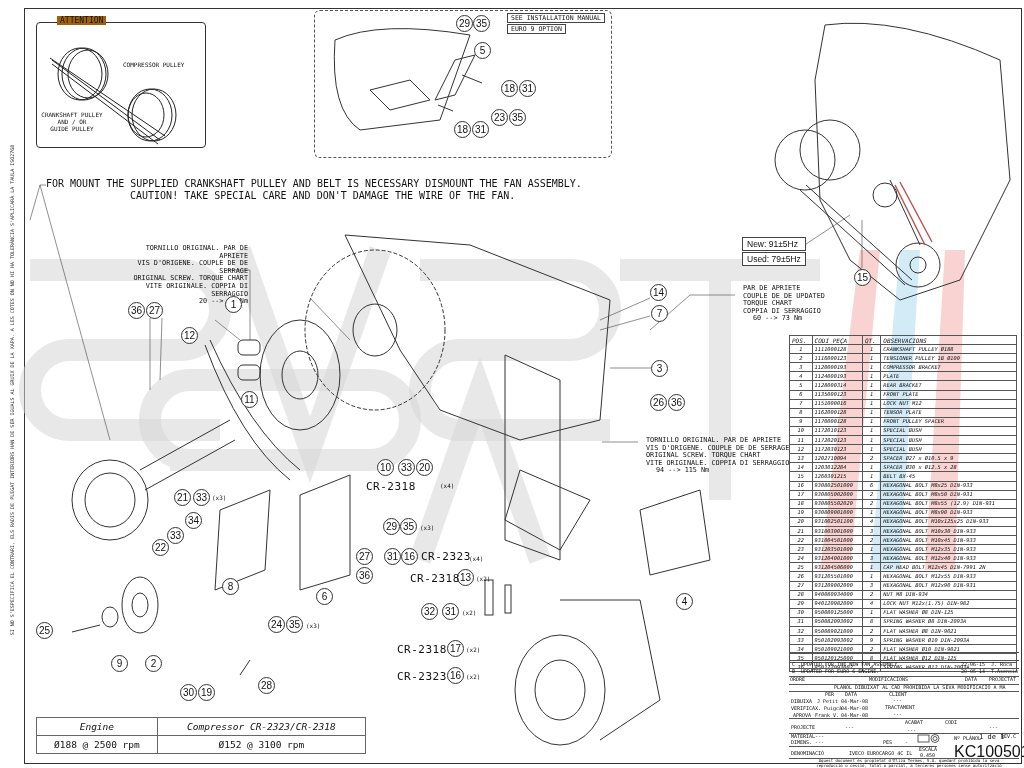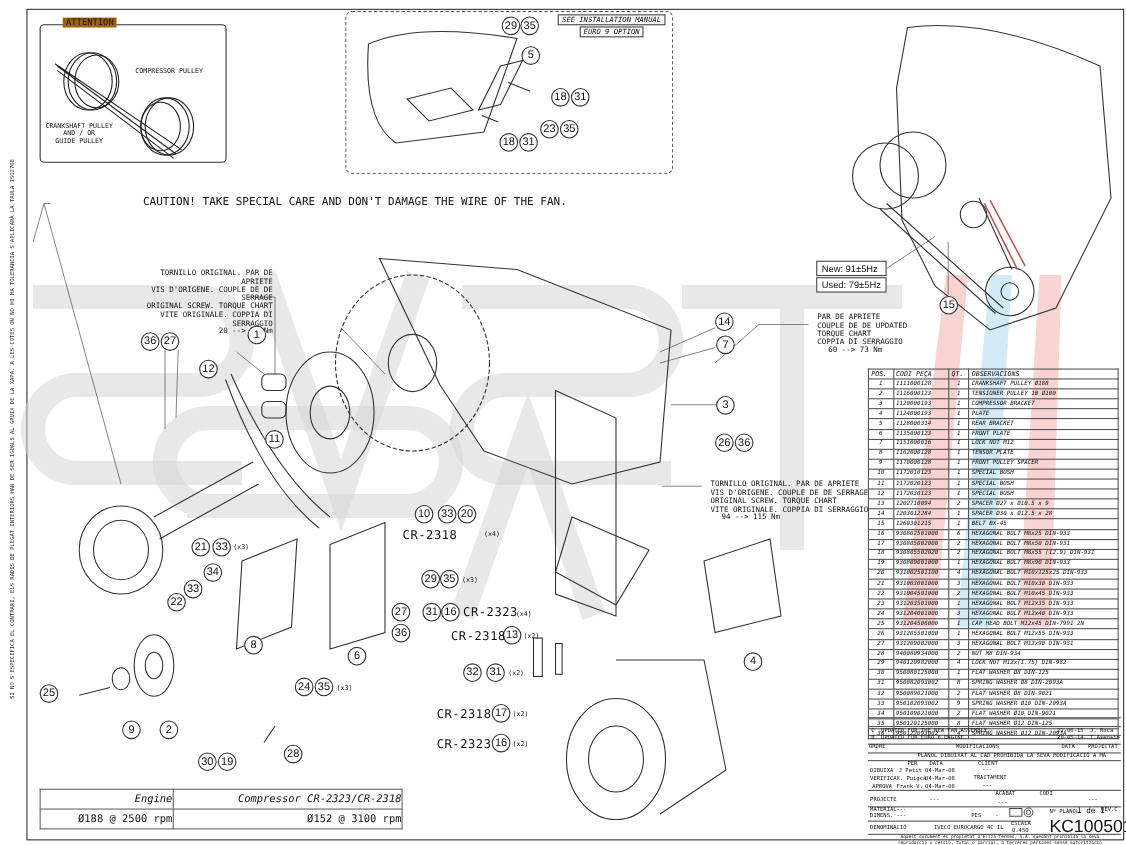--- a/index.html
+++ b/index.html
@@ -6,38 +6,38 @@
   body{width:1024px;height:768px;position:relative;overflow:hidden;font-family:"DejaVu Sans Mono","Liberation Mono",monospace;color:#111;}
   .frame{position:absolute;left:24px;top:8px;width:998px;height:756px;border:1.5px solid #333;box-sizing:border-box;}
   .side-note{position:absolute;left:2px;top:240px;width:20px;height:300px;}
   .side-note span{position:absolute;left:10px;top:150px;transform:translate(-50%,-50%) rotate(-90deg);white-space:nowrap;font-size:5px;color:#333;}
   .watermark{position:absolute;left:0;top:210px;width:1024px;height:380px;pointer-events:none;}
   .attn{position:absolute;left:36px;top:22px;width:168px;height:124px;border:1px solid #333;border-radius:4px;}
   .attn .ttl{position:absolute;left:20px;top:-7px;background:#a16207;padding:0 3px;font-size:8px;}
   .attn .txt{position:absolute;left:8px;top:6px;font-size:6.5px;line-height:8px;}
   .attn .lbl{position:absolute;font-size:6px;line-height:7px;text-align:center;}
   .euro{position:absolute;left:314px;top:10px;width:296px;height:146px;border:1px dashed #555;border-radius:6px;}
-  .euro .note{position:absolute;right:6px;top:2px;font-size:6.5px;text-align:center;font-style:italic;}
+  .euro .note{position:absolute;right:6px;top:2px;font-size:6.5px;text-align:left;}
   .euro .note div{border:1px solid #444;padding:0 3px;display:inline-block;margin-bottom:1px;background:#fff;}
   .bal{position:absolute;width:17px;height:17px;border:1px solid #333;border-radius:50%;background:#fff;font-family:"Liberation Sans",sans-serif;font-size:10px;display:flex;align-items:center;justify-content:center;box-sizing:border-box;}
   .qty{position:absolute;font-size:6px;}
   .cr{position:absolute;font-size:11px;letter-spacing:0.5px;font-family:"DejaVu Sans Mono",monospace;}
   .note-main{position:absolute;left:46px;top:178px;font-size:10px;line-height:12px;}
   .torque{position:absolute;font-size:6.8px;line-height:7.6px;}
   .freq{position:absolute;left:742px;top:237px;font-family:"Liberation Sans",sans-serif;font-size:8.5px;}
   .freq div{border:1px solid #444;padding:1px 4px;margin-bottom:1px;background:#fff;}
   .bom{position:absolute;left:789px;top:335px;width:228px;border-collapse:collapse;font-size:5.3px;font-style:italic;}
   .bom td,.bom th{border:0.5px solid #555;padding:0 2px;height:8.1px;line-height:7px;text-align:left;font-weight:normal;white-space:nowrap;}
   .bom th{font-size:6px;}
   .bom td.c{text-align:center;}
   .title-block{position:absolute;left:789px;top:640px;width:230px;height:122px;font-size:5px;}
   .tb-row{position:absolute;left:0;border-top:0.5px solid #555;width:230px;}
   .tb-cell{position:absolute;white-space:nowrap;}
   .rpm{position:absolute;left:36px;top:717px;width:330px;border-collapse:collapse;font-size:9.5px;}
-  .rpm td{border:1px solid #666;text-align:right;height:17px;padding:0;}
+  .rpm td{border:1px solid #666;text-align:center;height:17px;padding:0;}
   .rpm .hd td{font-style:italic;}
   svg.draw{position:absolute;left:0;top:0;}
 </style>
 </head>
 <body>
 
 <div class="frame"></div>
 
 <div class="side-note">
     <span>SI NO S'ESPECIFICA EL CONTRARI, ELS RADIS DE PLEGAT INTERIORS HAN DE SER IGUALS AL GRUIX DE LA XAPA. A LES COTES ON NO HI HA TOLERÀNCIA S'APLICARÀ LA TAULA ISO2768</span>
@@ -155,20 +155,21 @@
 <div class="bal" style="left:473px;top:15px;">35</div>
 <div class="bal" style="left:474px;top:42px;">5</div>
 <div class="bal" style="left:501px;top:80px;">18</div>
 <div class="bal" style="left:519px;top:80px;">31</div>
 <div class="bal" style="left:491px;top:109px;">23</div>
 <div class="bal" style="left:509px;top:109px;">35</div>
 <div class="bal" style="left:454px;top:121px;">18</div>
 <div class="bal" style="left:472px;top:121px;">31</div>
 
 <div class="note-main">
+  <div>FOR MOUNT THE SUPPLIED CRANKSHAFT PULLEY AND BELT IS NECESSARY DISMOUNT THE FAN ASSEMBLY.</div>
   <div style="padding-left:84px;">CAUTION! TAKE SPECIAL CARE AND DON'T DAMAGE THE WIRE OF THE FAN.</div>
 </div>
 
 <div class="torque" style="left:118px;top:245px;text-align:right;width:130px;">
   <div>TORNILLO ORIGINAL. PAR DE APRIETE</div>
   <div>VIS D'ORIGENE. COUPLE DE DE SERRAGE</div>
   <div>ORIGINAL SCREW. TORQUE CHART</div>
   <div>VITE ORIGINALE. COPPIA DI SERRAGGIO</div>
   <div>20 --&gt; 25 Nm</div>
 </div>

